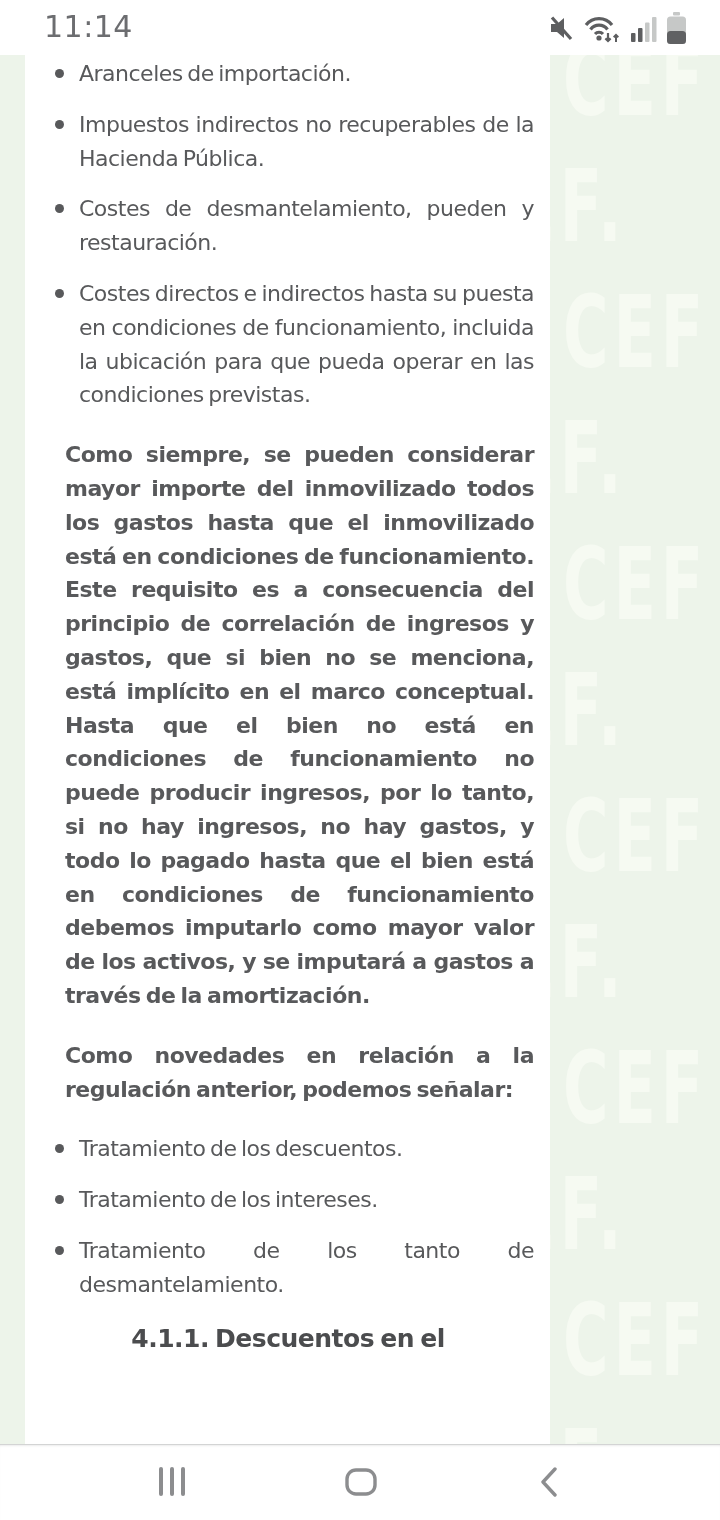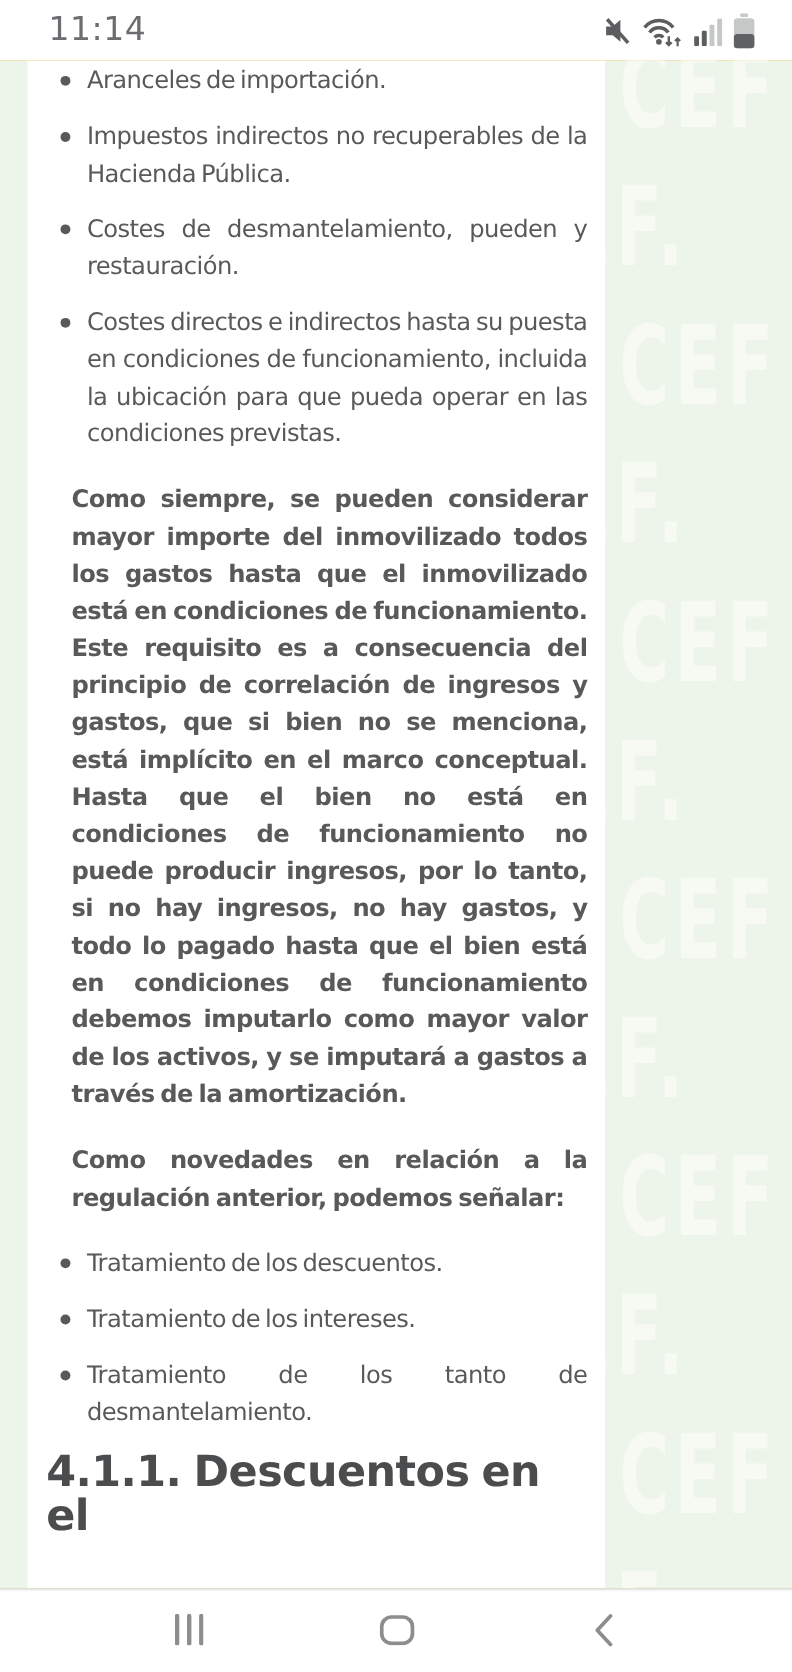--- a/index.html
+++ b/index.html
@@ -1,18 +1,18 @@
 <!DOCTYPE html>
 <html><head>
 <meta charset="utf-8">
 <style>
   html,body { margin:0; padding:0; background:#fff; }
   .screen {
     position:relative; width:720px; height:1520px; overflow:hidden;
-    background:#eab308; font-family:"DejaVu Sans", sans-serif;
+    background:#6d28d9; font-family:"DejaVu Sans", sans-serif;
   }
 
   
   .status-bar { position:absolute; top:0; left:0; width:720px; height:55px; background:#ffffff; }
   .status-time {
     position:absolute; left:44px; top:9px; font-size:30px; color:#6c6d70; letter-spacing:0.5px;
   }
   .status-icons {
     position:absolute; right:34px; top:10px; height:36px;
     display:flex; align-items:center; gap:10px;
@@ -44,22 +44,22 @@
     letter-spacing:-0.5px; word-spacing:-2px; text-align:justify;margin-left:17px;
   }
   .blist { list-style:none; margin:0; padding:0; }
   .blist li { position:relative; padding-left:14px; margin:0 0 17px 0; }
   .blist li::before {
     content:""; position:absolute; left:-10px; top:12px;
     width:9px; height:9px; border-radius:50%; background:#58595b;
   }
   .content-card p { margin:26px 0;font-weight:bold; }
   .section-heading {
-    font-size:39px; font-weight:bold; color:#4b4c4e; letter-spacing:-0.5px;
-    margin:0 0 0 -23px; text-align:left; line-height:40px;
+    font-size:25px; font-weight:bold; color:#4b4c4e; letter-spacing:-0.5px;
+    margin:0 0 0 -23px; text-align:center; line-height:40px;
   }
 
   
   .nav-bar {
     position:absolute; left:0; bottom:0; width:720px; height:76px;
     background:#ffffff; border-top:1px solid #d3d4d4; box-sizing:border-box;
     box-shadow: inset 0 2px 2px -1px rgba(0,0,0,0.08);
   }
   .nav-btn { position:absolute; top:0; width:120px; height:76px; display:flex; align-items:center; justify-content:center; background:transparent; border:none; padding:0; cursor:pointer; }
   .nav-recents { left:112px; }

